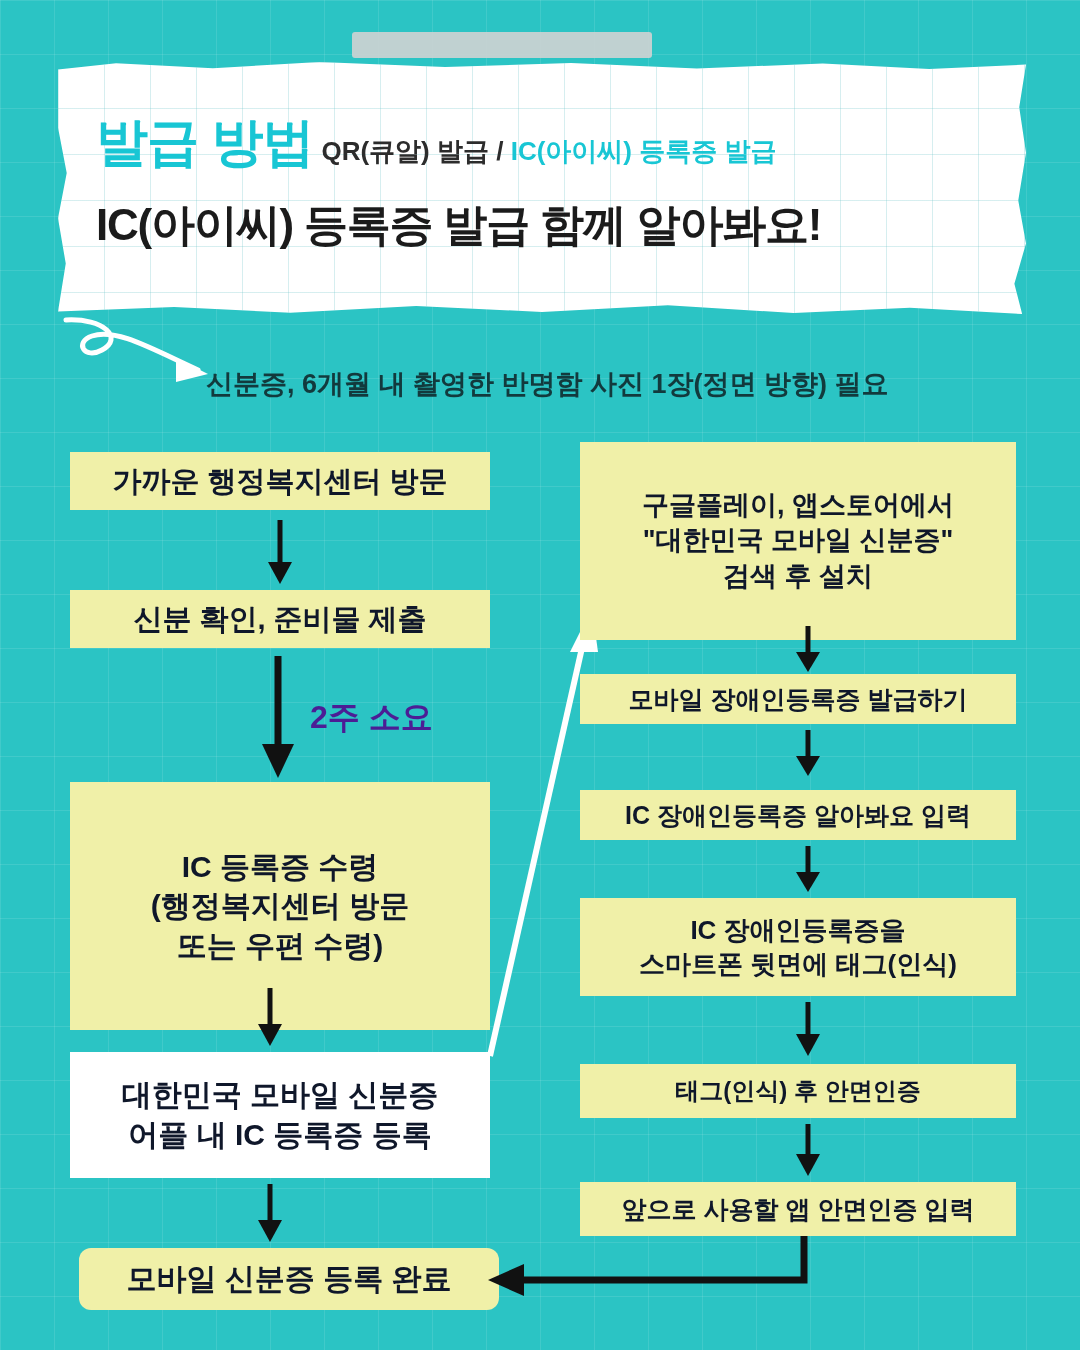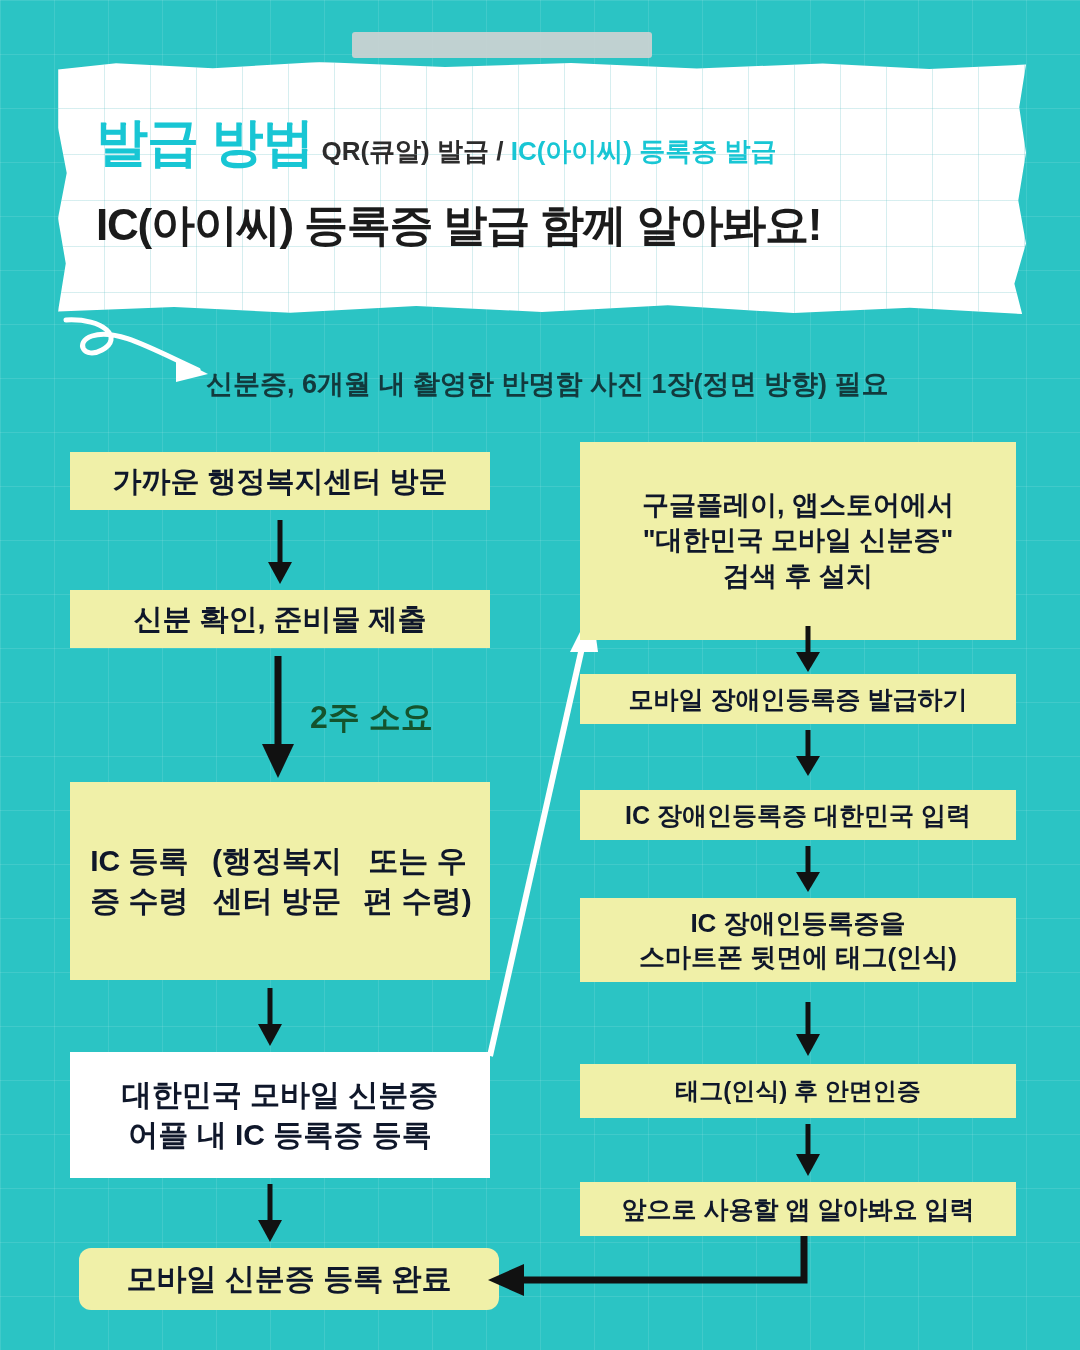--- a/index.html
+++ b/index.html
@@ -119,21 +119,21 @@
     text-align: center;
     line-height: 1.32;
     padding: 6px 10px;
   }
   .box.white { background: #ffffff; }
   .box span { display: block; }
 
   .lbl {
     position: absolute;
     font-weight: 800;
-    color: #14532d;
+    color: #4c1d95;
     white-space: nowrap;
   }
 
   svg.conn { position: absolute; overflow: visible; }
 </style>
 </head>
 <body>
 
 <div class="bg-grid"></div>
 
@@ -169,21 +169,21 @@
   <span>신분 확인, 준비물 제출</span>
 </div>
 
 <svg class="conn" style="left:252px; top:654px; width:56px; height:126px;" viewBox="0 0 56 126">
   <line x1="26" y1="2" x2="26" y2="96" stroke="#111" stroke-width="7"></line>
   <path d="M10 90 L26 124 L42 90 Z" fill="#111"></path>
 </svg>
 
 <div class="lbl" style="left:310px; top:696px; font-size:32px;">2주 소요</div>
 
-<div class="box" style="left:70px; top:782px; width:420px; height:198px; font-size:30px; flex-direction:row;">
+<div class="box" style="left:70px; top:782px; width:420px; height:248px; font-size:30px; flex-direction:column;">
   <span>IC 등록증 수령</span>
   <span>(행정복지센터 방문</span>
   <span>또는 우편 수령)</span>
 </div>
 
 <svg class="conn" style="left:252px; top:986px; width:36px; height:62px;" viewBox="0 0 36 62">
   <line x1="18" y1="2" x2="18" y2="42" stroke="#111" stroke-width="5"></line>
   <path d="M6 38 L18 60 L30 38 Z" fill="#111"></path>
 </svg>
 
@@ -220,47 +220,47 @@
 <div class="box" style="left:580px; top:674px; width:436px; height:50px; font-size:25px;">
   <span>모바일 장애인등록증 발급하기</span>
 </div>
 
 <svg class="conn" style="left:790px; top:728px; width:36px; height:50px;" viewBox="0 0 36 50">
   <line x1="18" y1="2" x2="18" y2="32" stroke="#111" stroke-width="5"></line>
   <path d="M6 28 L18 48 L30 28 Z" fill="#111"></path>
 </svg>
 
 <div class="box" style="left:580px; top:790px; width:436px; height:50px; font-size:25px;">
-  <span>IC 장애인등록증 대한민국 입력</span>
+  <span>IC 장애인등록증 알아봐요 입력</span>
 </div>
 
 <svg class="conn" style="left:790px; top:844px; width:36px; height:50px;" viewBox="0 0 36 50">
   <line x1="18" y1="2" x2="18" y2="32" stroke="#111" stroke-width="5"></line>
   <path d="M6 28 L18 48 L30 28 Z" fill="#111"></path>
 </svg>
 
-<div class="box" style="left:580px; top:898px; width:436px; height:84px; font-size:26px; flex-direction:column;text-align:center;">
+<div class="box" style="left:580px; top:898px; width:436px; height:98px; font-size:26px; flex-direction:column;text-align:center;">
   <span>IC 장애인등록증을</span>
   <span>스마트폰 뒷면에 태그(인식)</span>
 </div>
 
 <svg class="conn" style="left:790px; top:1000px; width:36px; height:58px;" viewBox="0 0 36 58">
   <line x1="18" y1="2" x2="18" y2="38" stroke="#111" stroke-width="5"></line>
   <path d="M6 34 L18 56 L30 34 Z" fill="#111"></path>
 </svg>
 
 <div class="box" style="left:580px; top:1064px; width:436px; height:54px; font-size:24px;">
   <span>태그(인식) 후 안면인증</span>
 </div>
 
 <svg class="conn" style="left:790px; top:1122px; width:36px; height:56px;" viewBox="0 0 36 56">
   <line x1="18" y1="2" x2="18" y2="36" stroke="#111" stroke-width="5"></line>
   <path d="M6 32 L18 54 L30 32 Z" fill="#111"></path>
 </svg>
 
 <div class="box" style="left:580px; top:1182px; width:436px; height:54px; font-size:25px;">
-  <span>앞으로 사용할 앱 알아봐요 입력</span>
+  <span>앞으로 사용할 앱 안면인증 입력</span>
 </div>
 
 <svg class="conn" style="left:480px; top:1236px; width:340px; height:72px;" viewBox="0 0 340 72">
   <polyline points="324,0 324,44 36,44" fill="none" stroke="#111" stroke-width="7" stroke-linejoin="miter"></polyline>
   <path d="M44 28 L8 44 L44 60 Z" fill="#111"></path>
 </svg>
 
 </body></html>

